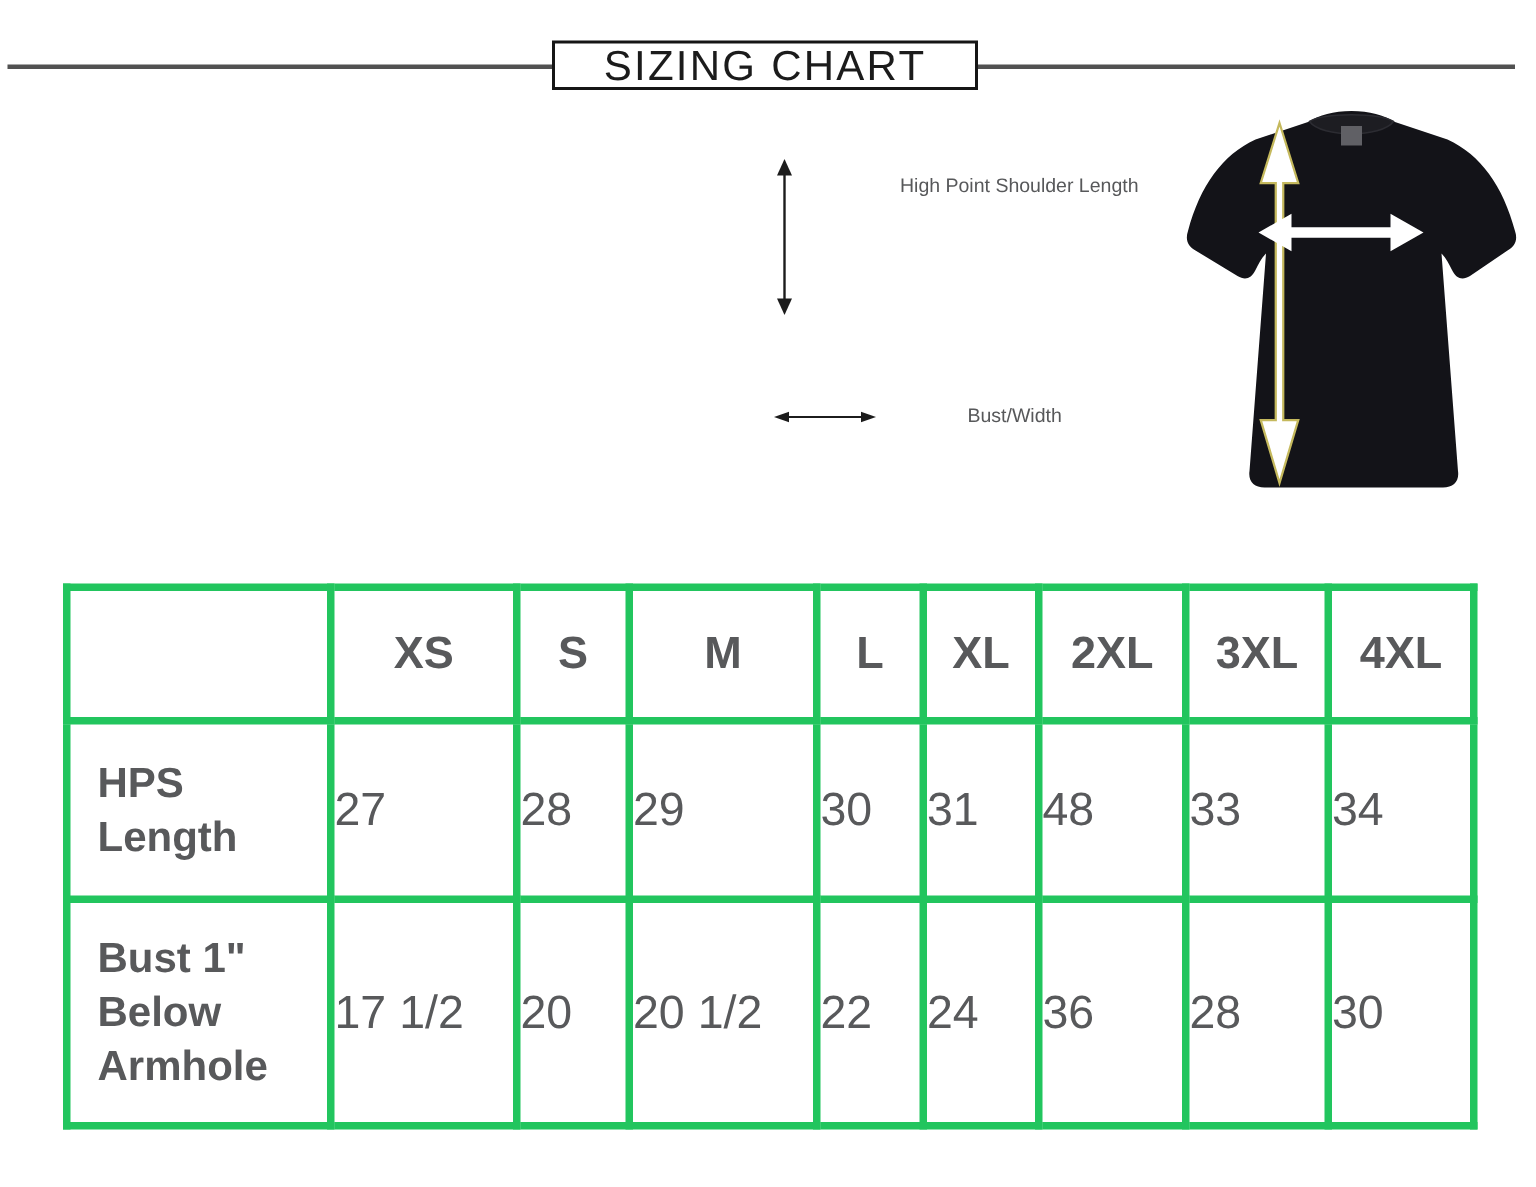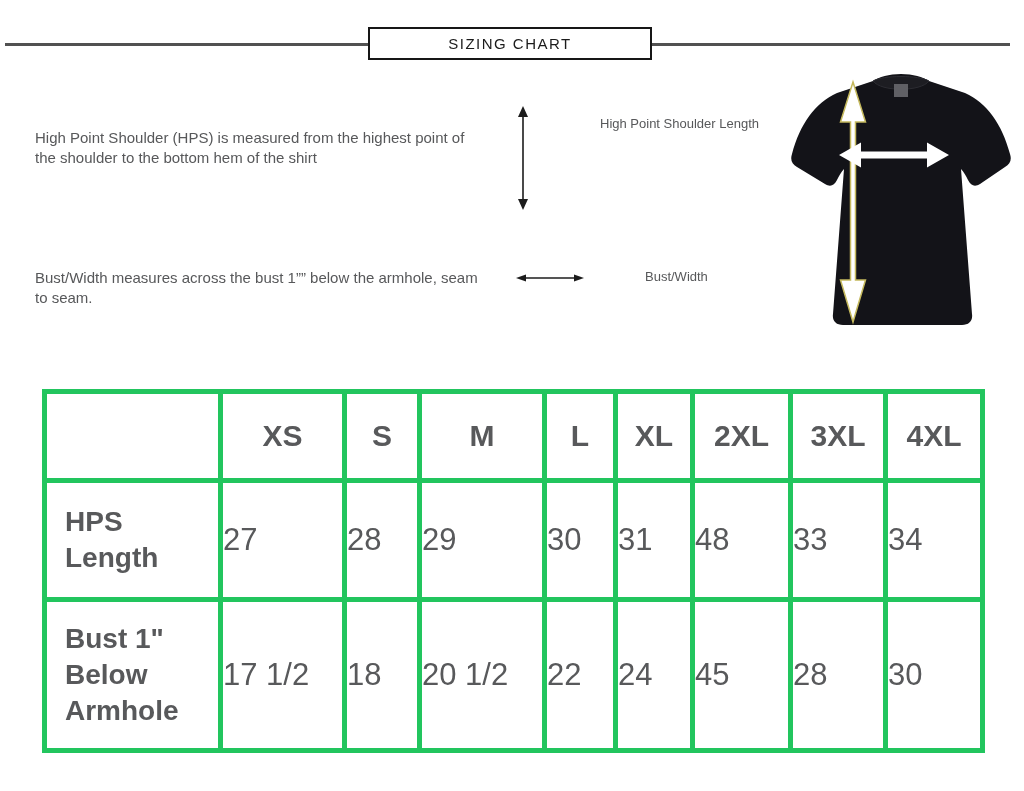--- a/index.html
+++ b/index.html
@@ -7,21 +7,21 @@
     position:relative;width:1024px;height:791px;background:#ffffff;overflow:hidden;
     font-family:"Liberation Sans","DejaVu Sans",sans-serif;
   }
   
   .title-rule{position:absolute;left:5px;top:43px;width:1005px;height:3px;background:#515151;}
   .title-box{
     position:absolute;left:368px;top:27px;width:284px;height:33px;
     background:#ffffff;border:2px solid #161616;box-sizing:border-box;
     display:flex;align-items:center;justify-content:center;
   }
-  .title-box span{font-size:15px;letter-spacing:1.5px;color:#1b1b1b;}
+  .title-box span{font-size:28px;letter-spacing:1.5px;color:#1b1b1b;}
   
   .note{
     position:absolute;left:35px;width:452px;margin:0;
     font-size:15px;line-height:20px;color:#57585a;
   }
   .note-hps{top:128px;}
   .note-bust{top:268px;}
   .lbl{position:absolute;font-size:13px;color:#57585a;white-space:nowrap;}
   .lbl-hps{left:600px;top:116px;}
   .lbl-bust{left:601px;top:269px;margin-left:44px;}
@@ -49,30 +49,28 @@
 </head>
 <body>
 
 <div class="canvas">
 
   <div class="title-rule"></div>
   <div class="title-box">
     <span>SIZING CHART</span>
   </div>
 
-  <p class="note note-hps">High Point Shoulder (HPS) is measured from the highest point of the shoulder to the bottom hem of the shirt</p>
 
   <svg class="varrow" width="22" height="104" viewBox="0 0 22 104">
     <line x1="11" y1="8" x2="11" y2="96" stroke="#1c1c1c" stroke-width="1.6"></line>
     <polygon points="11,0 16,11 6,11" fill="#1c1c1c"></polygon>
     <polygon points="11,104 16,93 6,93" fill="#1c1c1c"></polygon>
   </svg>
   <div class="lbl lbl-hps">High Point Shoulder Length</div>
 
-  <p class="note note-bust">Bust/Width measures across the bust 1”” below the armhole, seam to seam.</p>
 
   <svg class="harrow" width="68" height="16" viewBox="0 0 68 16">
     <line x1="6" y1="8" x2="62" y2="8" stroke="#1c1c1c" stroke-width="1.4"></line>
     <polygon points="0,8 10,4.5 10,11.5" fill="#1c1c1c"></polygon>
     <polygon points="68,8 58,4.5 58,11.5" fill="#1c1c1c"></polygon>
   </svg>
   <div class="lbl lbl-bust">Bust/Width</div>
 
   <svg class="tshirt" width="232" height="258" viewBox="0 0 232 258">
     <path d="M116,2 C104,2 94,5 88,9 L52,21 C30,31 15,52 7,82 C5,88 7,92 12,95
@@ -122,24 +120,24 @@
         <td class="val">29</td>
         <td class="val">30</td>
         <td class="val">31</td>
         <td class="val">48</td>
         <td class="val">33</td>
         <td class="val">34</td>
       </tr>
       <tr class="r2">
         <td class="rowlabel">Bust 1" Below Armhole</td>
         <td class="val">17 1/2</td>
-        <td class="val">18</td>
+        <td class="val">20</td>
         <td class="val">20 1/2</td>
         <td class="val">22</td>
         <td class="val">24</td>
-        <td class="val">45</td>
+        <td class="val">36</td>
         <td class="val">28</td>
         <td class="val">30</td>
       </tr>
     </tbody>
   </table>
 
 </div>
 
 </body></html>

